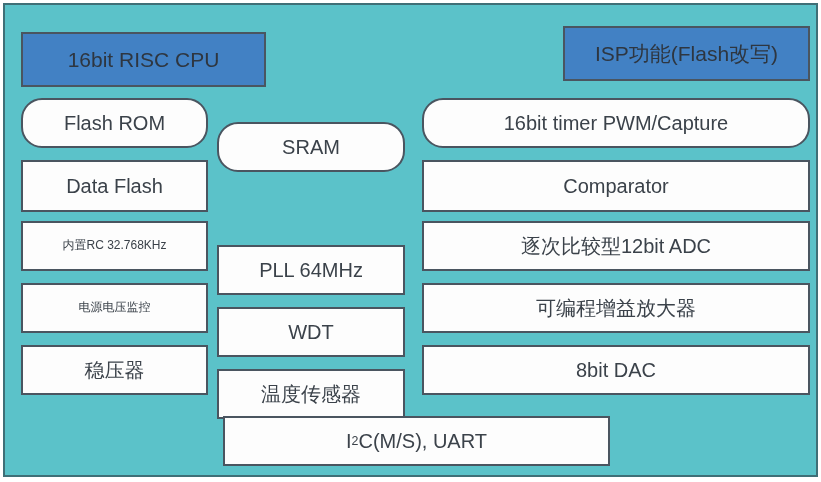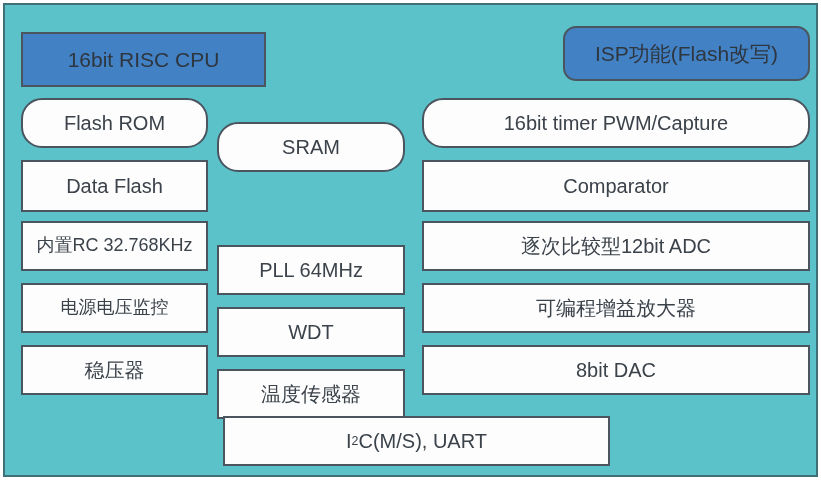--- a/index.html
+++ b/index.html
@@ -50,21 +50,21 @@
     font-size: 21px;
     color: #2e3640;
   }
 
   .blk.periph {
     background: #fdfdfd;
     font-size: 20px;
   }
 
   .blk.small {
-    font-size: 18px;
+    font-size: 12px;
   }
 
   .blk sup {
     font-size: 0.62em;
     vertical-align: super;
     line-height: 0;
   }
 
   
   .r-top   { top: 21px;  height: 55px; }
@@ -77,21 +77,21 @@
   .r5 { top: 340px; height: 50px; }
   .r6 { top: 411px; height: 50px; }
 
   
   .c1  { left: 16px;  width: 187px; }
   .c2  { left: 212px; width: 188px; margin-top: 24px; }
   .c3  { left: 417px; width: 388px; }
 
   .ct1 { left: 16px;  width: 245px; margin-top: 6px; }
   .ct2 { left: 287px; width: 245px; }
-  .ct3 { left: 558px; width: 247px; border-radius: 13px; }
+  .ct3 { left: 558px; width: 247px; }
 
   .cbus { left: 218px; width: 387px; }
 </style>
 </head>
 <body>
 
 <div id="block-diagram">
   <div class="frame">
 
     <div class="blk cpu r-top ct1">16bit RISC CPU</div>

